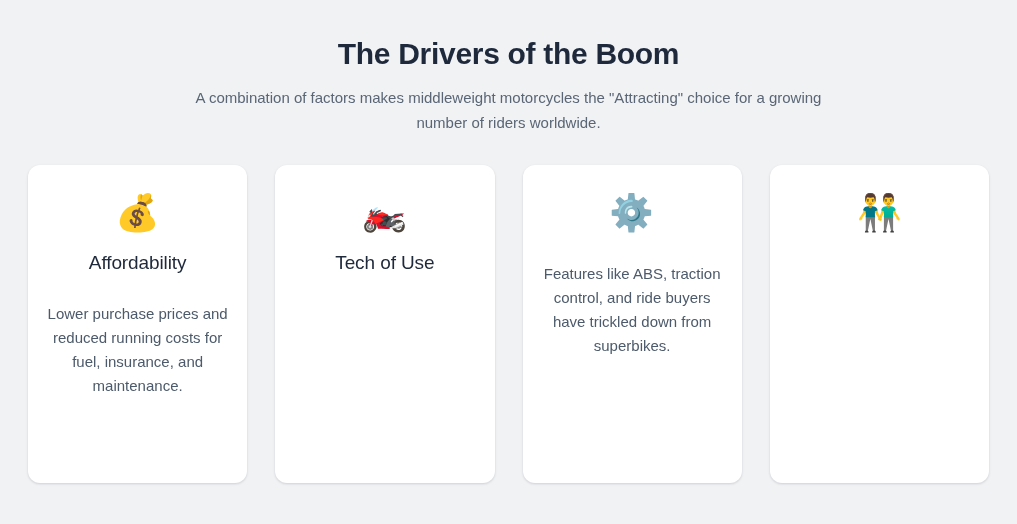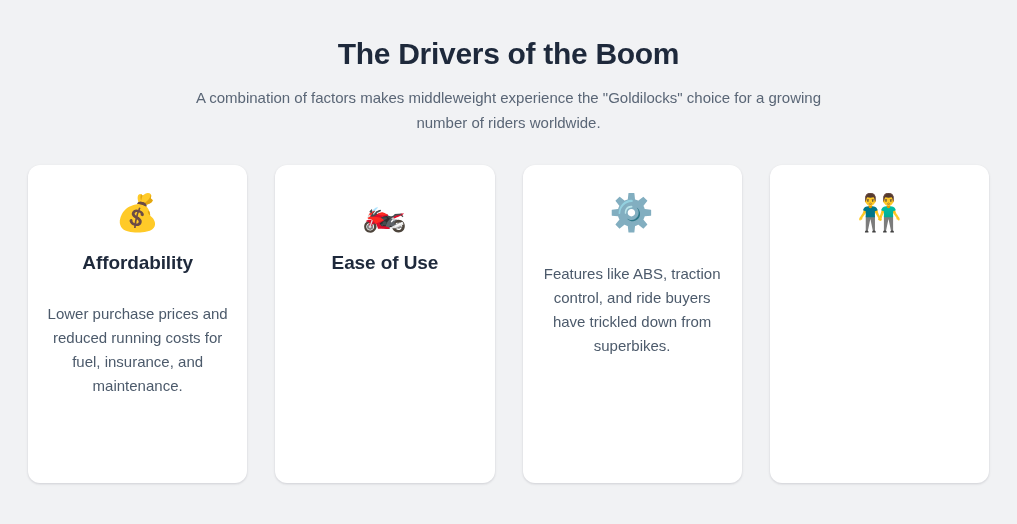--- a/index.html
+++ b/index.html
@@ -72,54 +72,54 @@
     font-size: 36px;
     line-height: 44px;
     height: 46px;
     display: block;
     font-family: "DejaVu Sans", sans-serif;
   }
 
   .card-title {
     margin-top: 12px;
     font-size: 19px;
-    font-weight: bold;
+    font-weight: normal;
     color: #1e293b;
     line-height: 28px;
     letter-spacing: -0.1px;
   }
 
   .card-text {
     margin-top: 25px;
     font-size: 15px;
     line-height: 24px;
     color: #4c5a6b;
   }
 </style>
 </head>
 <body>
 
 <div class="section">
 
   <div class="header">
     <h1 class="page-title">The Drivers of the Boom</h1>
-    <p class="page-subtitle">A combination of factors makes middleweight experience the "Goldilocks" choice for a growing number of riders worldwide.</p>
+    <p class="page-subtitle">A combination of factors makes middleweight motorcycles the "Attracting" choice for a growing number of riders worldwide.</p>
   </div>
 
   <div class="card-grid">
 
     <div class="card">
       <span class="card-icon">💰</span>
       <div class="card-title">Affordability</div>
       <div class="card-text">Lower purchase prices and reduced running costs for fuel, insurance, and maintenance.</div>
     </div>
 
     <div class="card">
       <span class="card-icon">🏍️</span>
-      <div class="card-title">Ease of Use</div>
+      <div class="card-title">Tech of Use</div>
     </div>
 
     <div class="card">
       <span class="card-icon">⚙️</span>
       <div class="card-text">Features like ABS, traction control, and ride buyers have trickled down from superbikes.</div>
     </div>
 
     <div class="card">
       <span class="card-icon">👬</span>
     </div>

